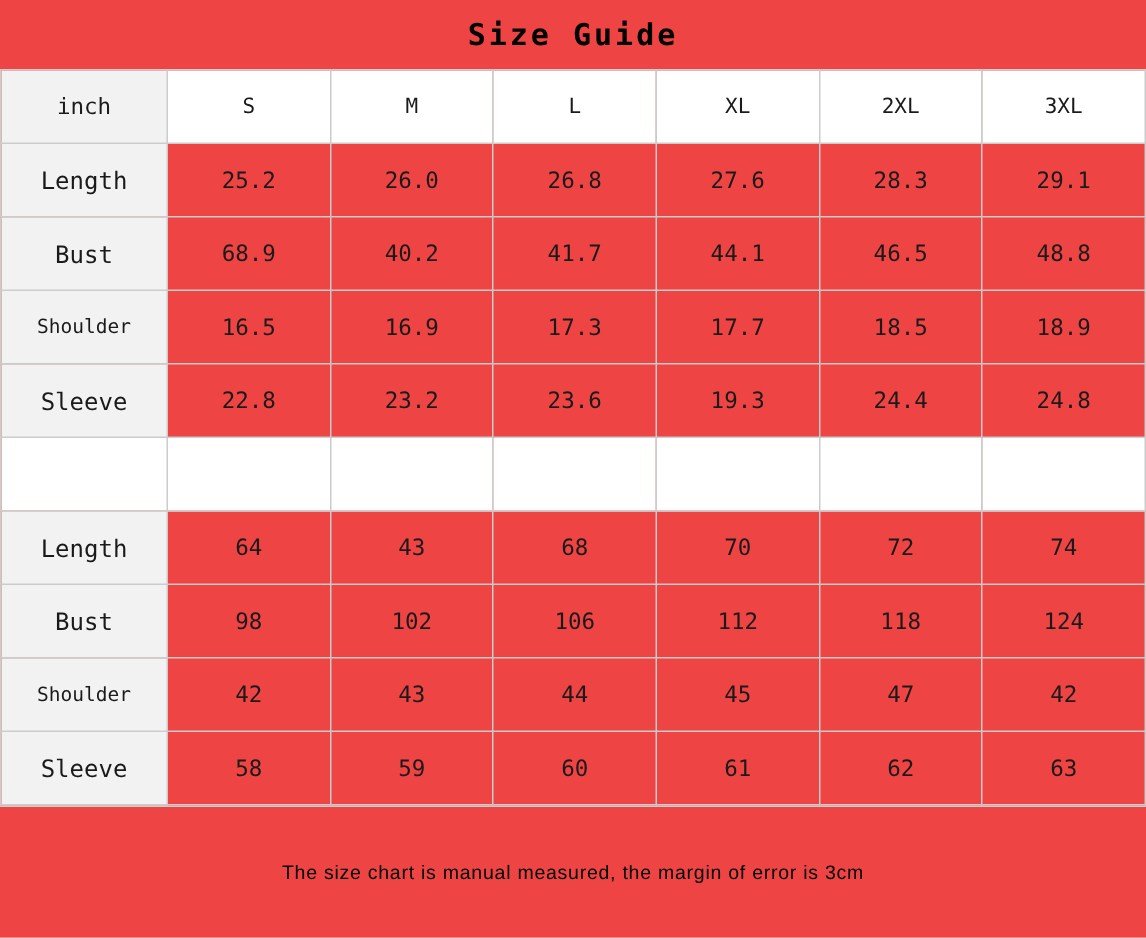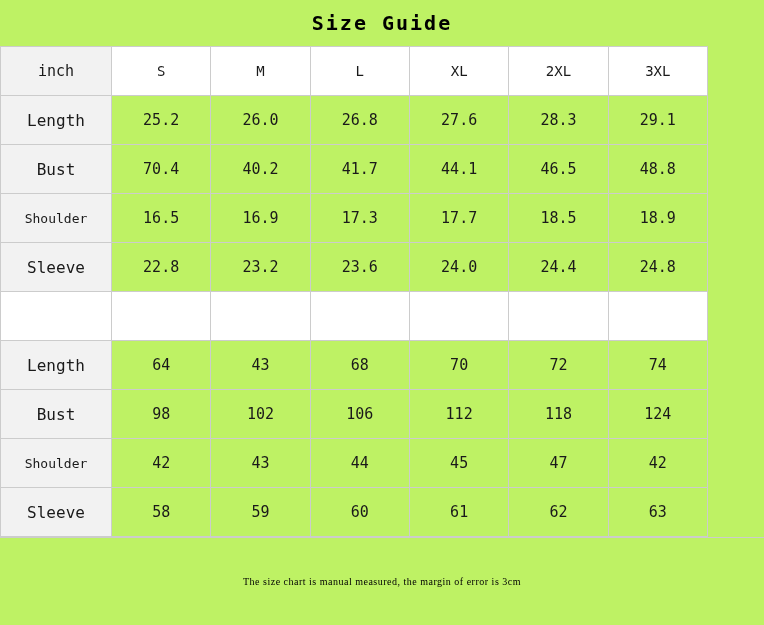--- a/index.html
+++ b/index.html
@@ -13,35 +13,35 @@
     font-family: "DejaVu Sans Mono", monospace;
     color: #1a1a1a;
     overflow: hidden;
   }
   .page {
     width: 764px;
     height: 625px;
     box-sizing: border-box;
     display: flex;
     flex-direction: column;
-    background: #bef264;
+    background: #ef4444;
   }
   .title {
     height: 46px;
     line-height: 46px;
     text-align: center;
     font-size: 20px;
     font-weight: bold;
     letter-spacing: 2px;
     color: #000000;
     font-family: "DejaVu Sans Mono", monospace;
   }
   table.size-table {
     border-collapse: collapse;
-    width: 708px;
+    width: 764px;
     table-layout: fixed;
     border-radius: 11px;
   }
   table.size-table td {
     border: 1px solid #cccccc;
     text-align: center;
     vertical-align: middle;
     font-size: 15px;
     font-family: "DejaVu Sans Mono", monospace;
     color: #1a1a1a;
@@ -74,24 +74,24 @@
     background: #ffffff;
   }
   .spacer-row td.side {
     border-left: 1px solid #cccccc;
   }
   .footer {
     flex: 1;
     display: flex;
     align-items: center;
     justify-content: center;
-    font-size: 10px;
+    font-size: 13px;
     letter-spacing: 0.5px;
     color: #000000;
-    font-family: Liberation Serif, serif;
+    font-family: Liberation Sans, sans-serif;
     border-top: 1px solid #cccccc;
     text-align: left;
   }
 </style>
 </head>
 <body>
 
 <div class="page">
 
   <div class="title">Size Guide</div>
@@ -114,21 +114,21 @@
         <td>25.2</td>
         <td>26.0</td>
         <td>26.8</td>
         <td>27.6</td>
         <td>28.3</td>
         <td>29.1</td>
       </tr>
 
       <tr>
         <td class="label-cell">Bust</td>
-        <td>70.4</td>
+        <td>68.9</td>
         <td>40.2</td>
         <td>41.7</td>
         <td>44.1</td>
         <td>46.5</td>
         <td>48.8</td>
       </tr>
 
       <tr>
         <td class="label-cell label-shoulder">Shoulder</td>
         <td>16.5</td>
@@ -137,21 +137,21 @@
         <td>17.7</td>
         <td>18.5</td>
         <td>18.9</td>
       </tr>
 
       <tr>
         <td class="label-cell">Sleeve</td>
         <td>22.8</td>
         <td>23.2</td>
         <td>23.6</td>
-        <td>24.0</td>
+        <td>19.3</td>
         <td>24.4</td>
         <td>24.8</td>
       </tr>
 
       <tr class="spacer-row">
         <td class="side"></td>
         <td></td>
         <td></td>
         <td></td>
         <td></td>

